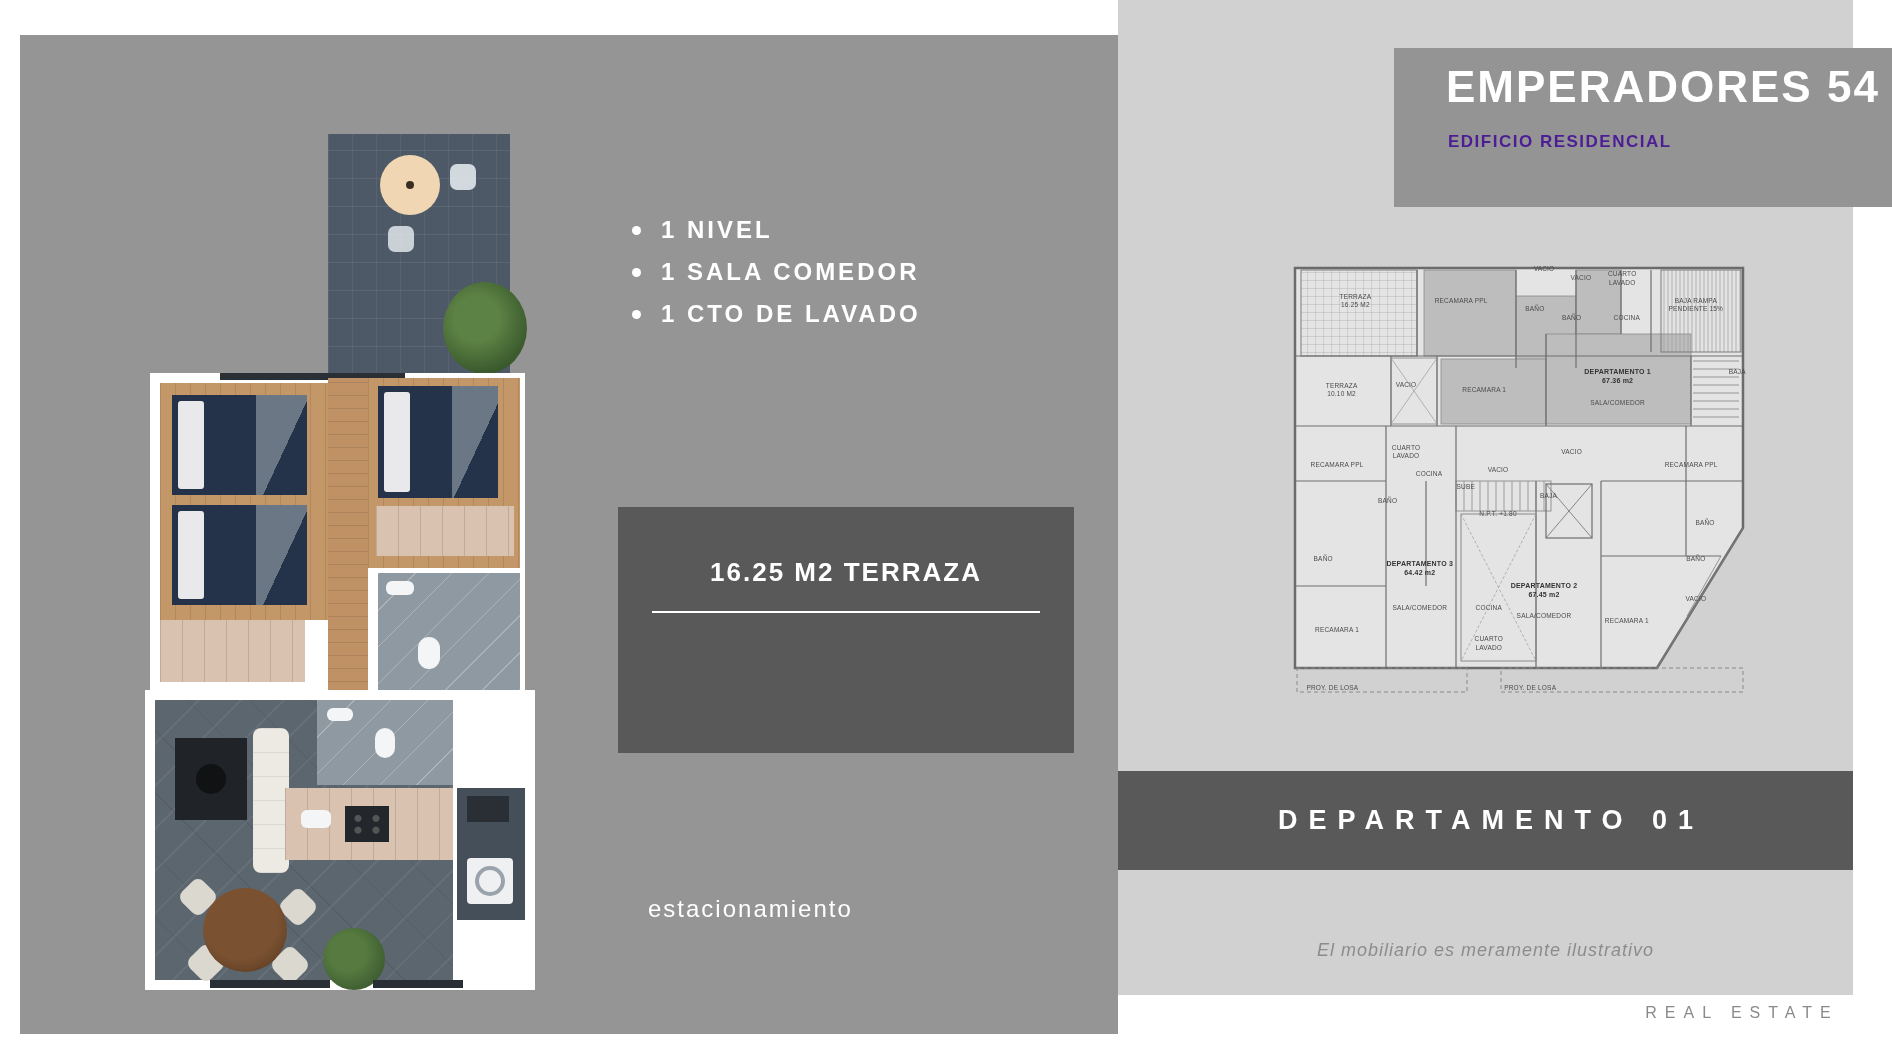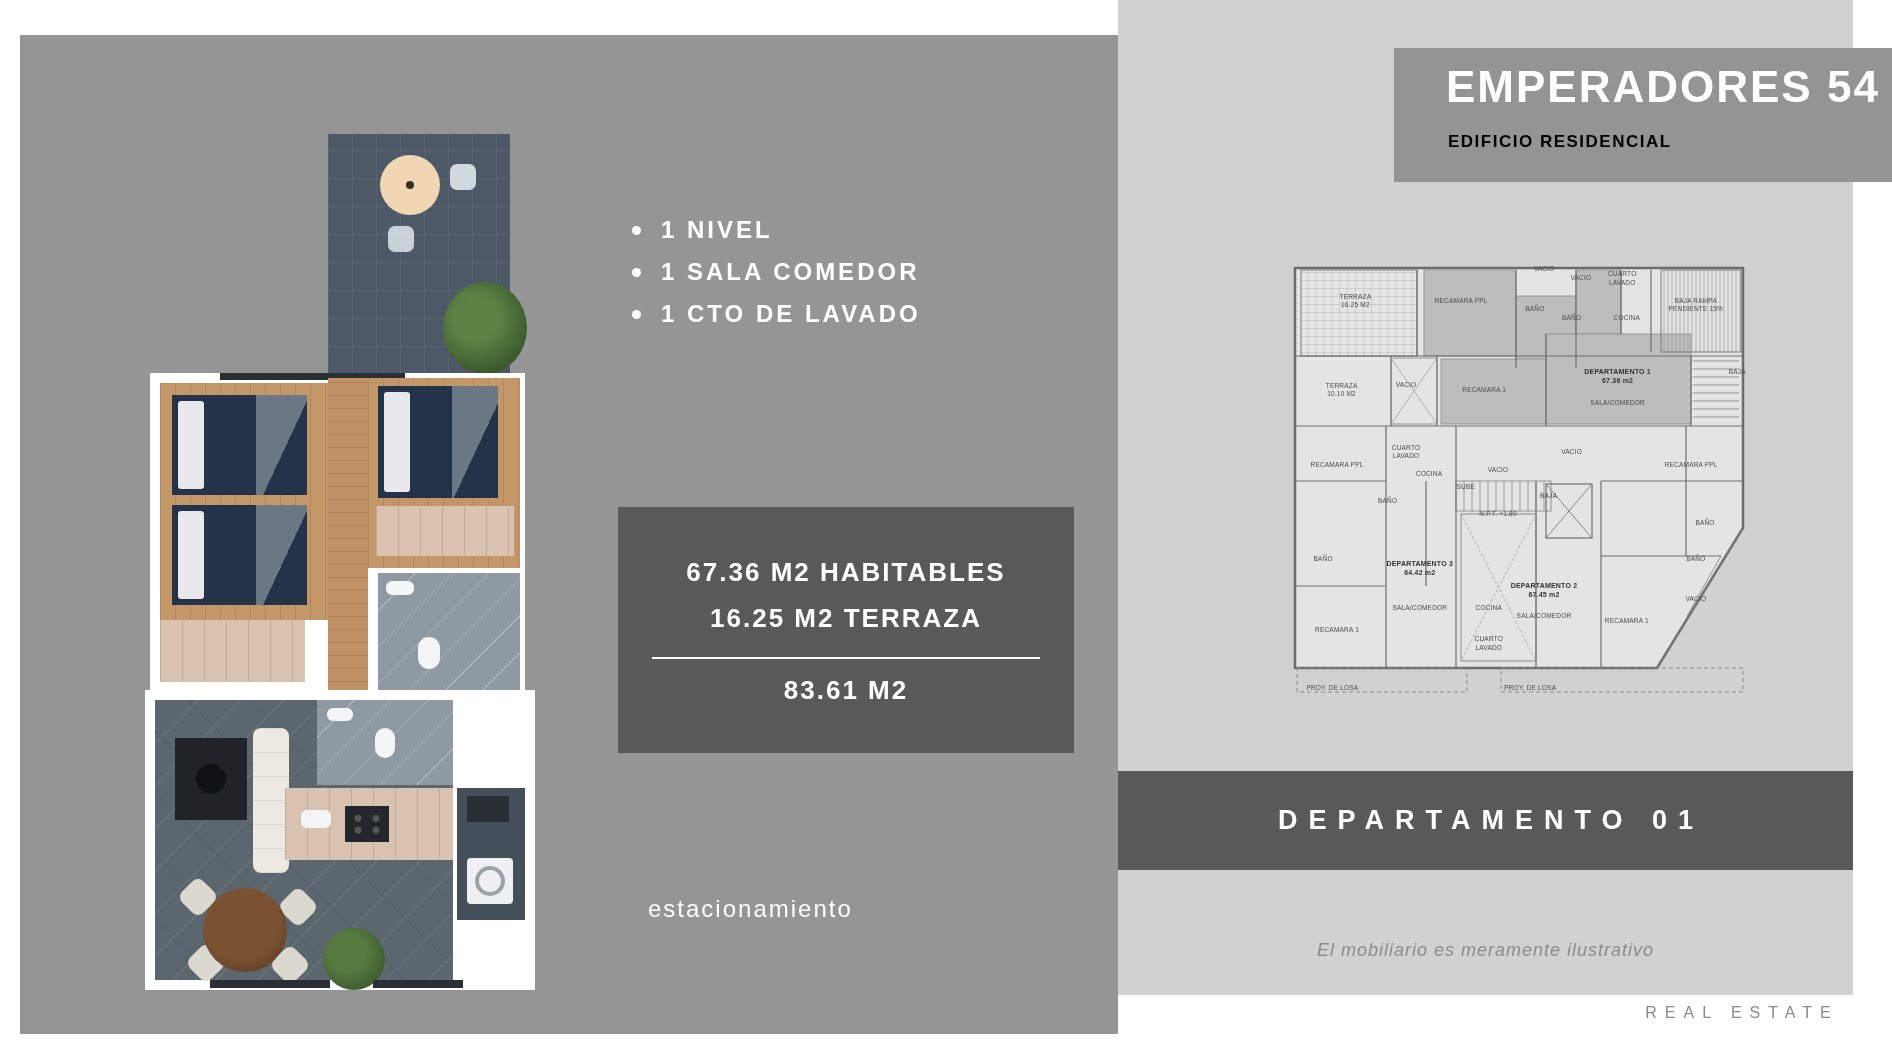--- a/index.html
+++ b/index.html
@@ -8,24 +8,24 @@
     position:relative; overflow:hidden; background:#ffffff;
     font-family:"Liberation Sans", sans-serif;
   }
   .abs { position:absolute; }
 
   
   .left-panel  { left:20px;   top:35px; width:1098px; height:999px; background:#959595; }
   .right-panel { left:1118px; top:0;    width:735px;  height:995px; background:#d1d1d1; }
 
   
-  .title-box { left:1394px; top:48px; width:498px; height:134px; background:#949494; }
+  .title-box { left:1394px; top:48px; width:498px; height:159px; background:#949494; }
   .title-box .ttl { position:absolute; left:52px; top:14px; color:#fff; font-size:44px;
                     font-weight:700; letter-spacing:2px; white-space:nowrap; }
-  .title-box .sub { position:absolute; left:54px; top:84px; color:#000000; font-size:17px;
+  .title-box .sub { position:absolute; left:54px; top:84px; color:#4c1d95; font-size:17px;
                     font-weight:600; letter-spacing:1.5px; }
 
   
   .features { left:612px; top:180px; list-style:none; }
   .feature  { display:flex; align-items:center; height:30px; margin-bottom:12px;
               color:#fff; font-size:24px; font-weight:600; letter-spacing:3px; white-space:nowrap; }
   .fdot     { width:9px; height:9px; border-radius:50%; background:#fff; margin-right:20px; flex:0 0 auto; }
 
   
   .area-box { left:598px; top:472px; width:456px; height:246px; background:#595959;
@@ -195,24 +195,22 @@
           <span class="fdot"></span>
           <span>1 SALA COMEDOR</span>
         </li>
         <li class="feature">
           <span class="fdot"></span>
           <span>1 CTO DE LAVADO</span>
         </li>
       </ul>
 
     <div class="abs area-box">
-      <div class="ln">67.36 M2 HABITABLES</div>
       <div class="ln">16.25 M2 TERRAZA</div>
       <div class="divider"></div>
-      <div class="total">83.61 M2</div>
     </div>
 
     <div class="abs parking">
       <div class="row2">estacionamiento</div>
     </div>
   </section>
 
   <section class="abs right-panel"></section>
 
   <div class="abs plan-wrap">

